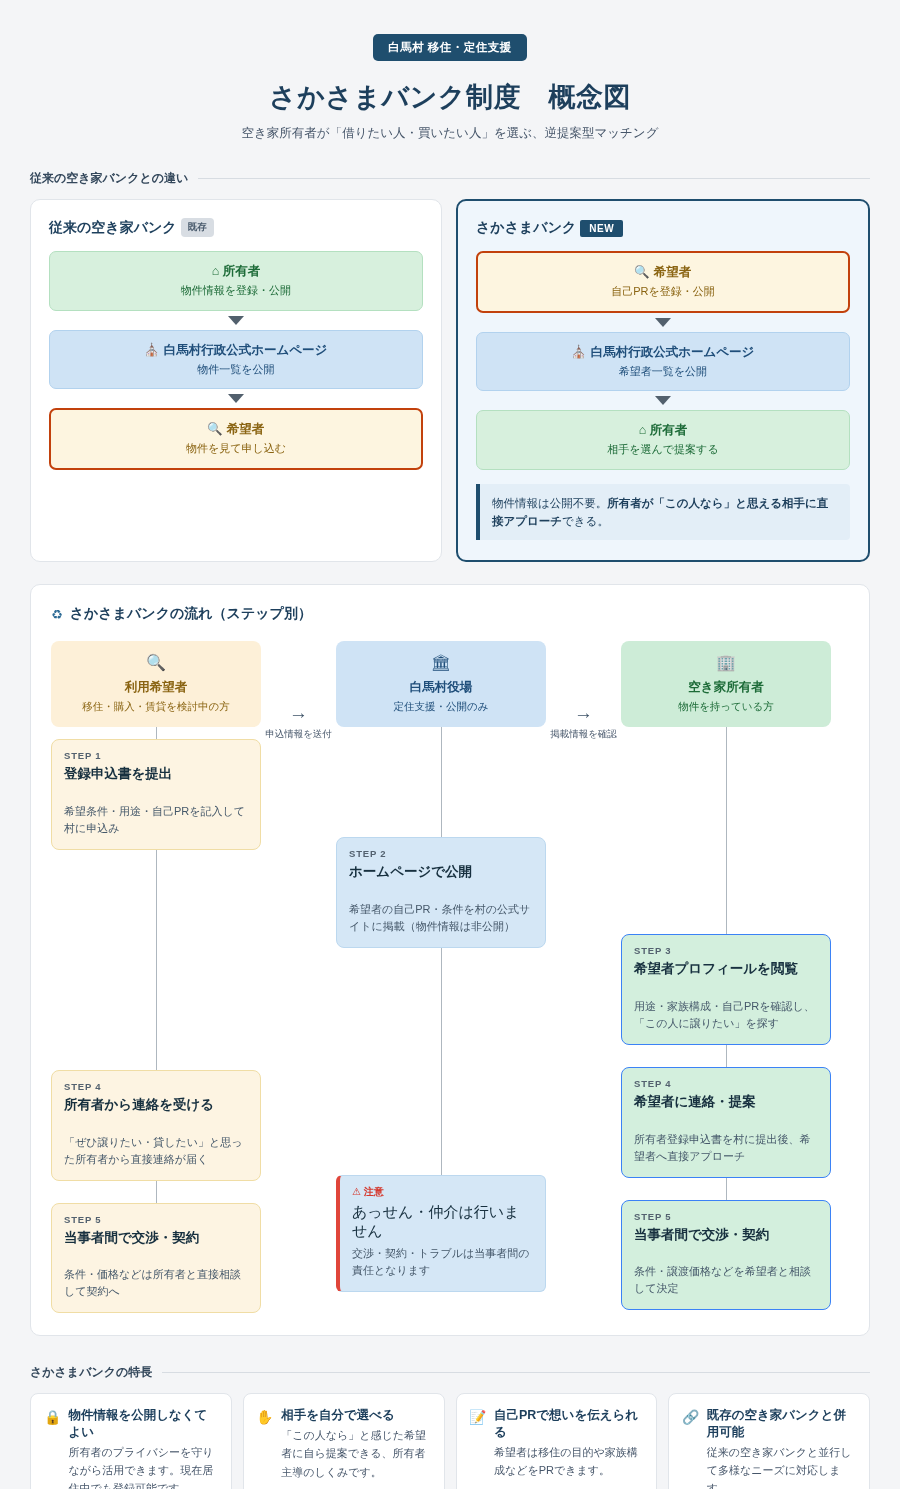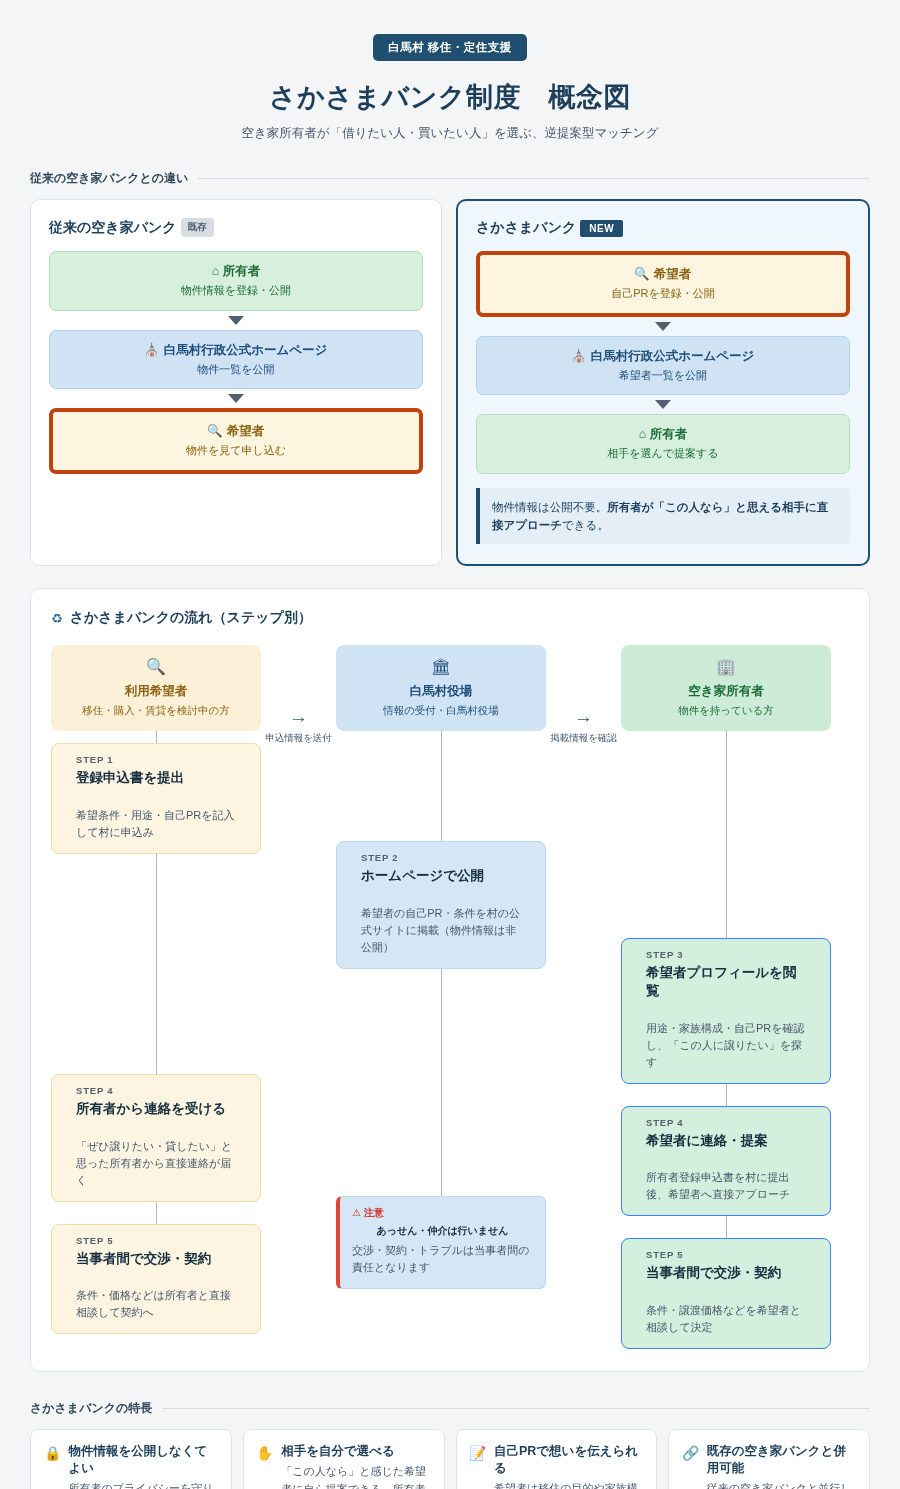--- a/index.html
+++ b/index.html
@@ -115,21 +115,21 @@
   }
   .flow-box .bs {
     font-size: 11px;
     margin-top: 4px;
     line-height: 1.3;
   }
   .box-green { background: #d7f0dd; border: 1px solid #b4e0c0; }
   .box-green .bt, .box-green .bs { color: #1d6b38; }
   .box-blue  { background: #cfe3f5; border: 1px solid #b2d2ee; }
   .box-blue .bt, .box-blue .bs { color: #1f4e7a; }
-  .box-cream { background: #fdf5e0; border: 4px solid #c2410c; }
+  .box-cream { background: #fdf5e0; border: 2px solid #c2410c; }
   .box-cream .bt, .box-cream .bs { color: #8a6412; }
 
   .tri-down {
     width: 0; height: 0;
     margin: 5px auto;
     border-left: 8px solid transparent;
     border-right: 8px solid transparent;
     border-top: 9px solid #52606d;
   }
 
@@ -195,21 +195,21 @@
   .lh-green .lh-name, .lh-green .lh-sub, .lh-green .lh-icon { color: #1d6b38; }
 
   .connector {
     width: 1px;
     background: #aeb7bf;
     margin: 0 auto;
   }
 
   .step-card {
     border-radius: 8px;
-    padding: 10px 24px 12px;
+    padding: 10px 12px 12px;
   }
   .step-card .sn {
     font-size: 9.5px;
     font-weight: bold;
     letter-spacing: .8px;
     color: #53616f;
   }
   .step-card .st {
     font-size: 13.5px;
     font-weight: bold;
@@ -233,25 +233,24 @@
     border-left: 4px solid #e0453a;
     border-radius: 6px;
     padding: 9px 12px 12px;
   }
   .warn-card .wn {
     font-size: 10px;
     font-weight: bold;
     color: #d4392e;
   }
   .warn-card .wt {
-    font-size: 10px;
-    font-weight: bold;
+    font-size: 15px;
+    font-weight: normal;
     color: #17303f;
     margin-top: 4px;
-    text-align: center;
   }
   .warn-card .wd {
     font-size: 11px;
     color: #45586a;
     margin-top: 4px;
     line-height: 1.55;
   }
 
   
   .features {
@@ -403,21 +402,21 @@
 
     <div class="gap-col">
       <div class="arrow">→</div>
       <div class="glabel">申込情報を送付</div>
     </div>
 
     <div class="lane">
       <div class="lane-head lh-blue">
         <div class="lh-icon">🏛</div>
         <div class="lh-name">白馬村役場</div>
-        <div class="lh-sub">情報の受付・白馬村役場</div>
+        <div class="lh-sub">定住支援・公開のみ</div>
       </div>
 
       <div class="connector" style="height:110px"></div>
       <div class="step-card sc-blue">
         <div class="sn">STEP 2</div>
         <div class="st">ホームページで公開</div>
         <div class="sd">希望者の自己PR・条件を村の公式サイトに掲載（物件情報は非公開）</div>
       </div>
 
       <div class="connector" style="height:227px"></div>

